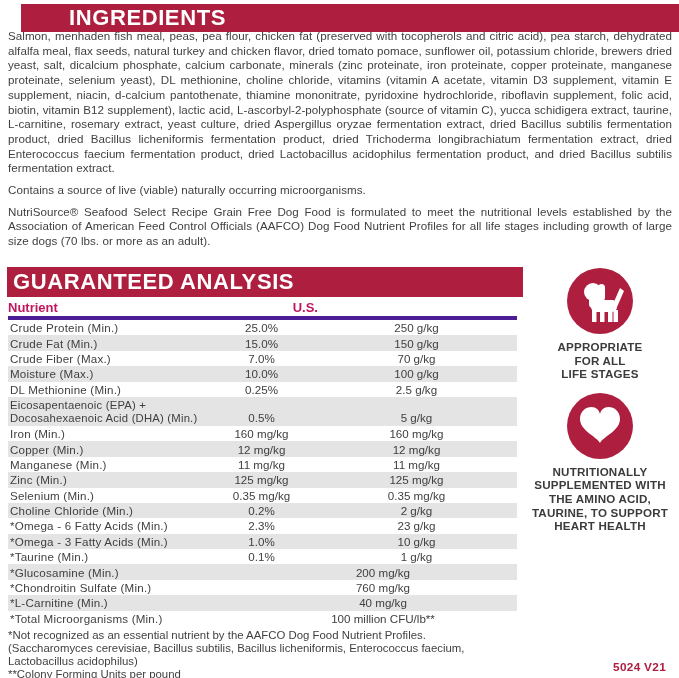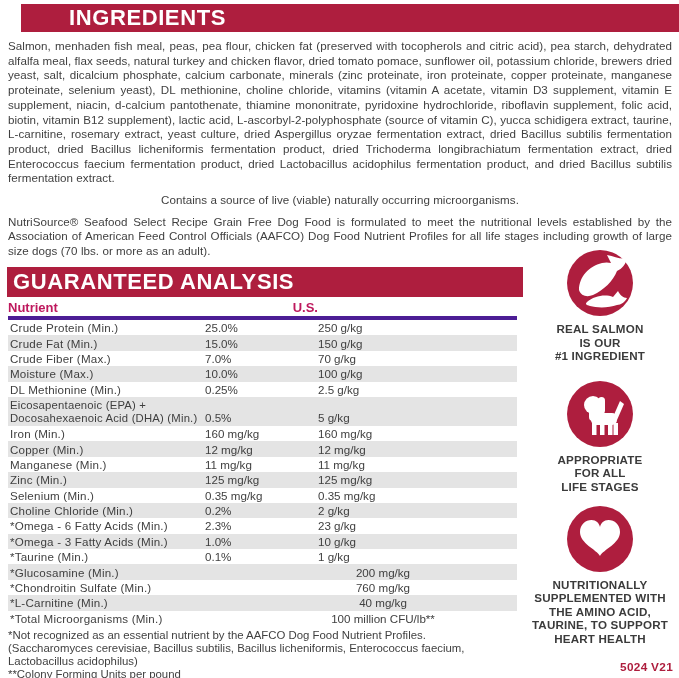--- a/index.html
+++ b/index.html
@@ -6,57 +6,57 @@
   .page{position:relative;width:679px;height:678px;background:#fff;overflow:hidden;
         font-family:"Liberation Sans",sans-serif;color:#3f3f3f;}
 
   
   .bar{position:absolute;background:#AE1E3E;color:#fff;font-weight:bold;
        font-size:22px;letter-spacing:.6px;padding-left:6px;}
   #ing-bar{left:21px;top:4px;width:666px;height:28px;line-height:28px;padding-left:48px;}
   #ga-bar{left:7px;top:267px;width:510px;height:30px;line-height:30px;}
 
   
-  #ing-text{position:absolute;left:8px;top:39px;width:664px;font-size:11.6px;
+  #ing-text{position:absolute;left:8px;top:29px;width:664px;font-size:11.6px;
             line-height:14.7px;letter-spacing:.05px;}
   #ing-text p{margin:0 0 7px 0;text-align:justify;}
-  #ing-text p.nojust{text-align:center;}
+  #ing-text p.nojust{text-align:left;}
 
   
   #table{position:absolute;left:8px;top:299px;width:509px;font-size:11.6px;}
   .t-head{display:grid;grid-template-columns:197px 113px 199px;height:17px;
           align-items:center;font-weight:bold;font-size:13px;color:#be185d;
           border-bottom:4px solid #4c1d95;}
   .t-head .h-us,.t-head .h-metric{text-align:right;}
   .t-head .h-metric{padding-right:2px;}
   .row{display:grid;grid-template-columns:197px 113px 199px;height:15.4px;
        align-items:center;}
   .row:nth-child(even){background:#E4E4E4;}
   .row .c-label{padding-left:2px;white-space:pre;letter-spacing:.2px;}
-  .row .c-us,.row .c-metric{text-align:left;}
+  .row .c-us,.row .c-metric{text-align:center;}
   .row .c-metric{padding-right:2px;}
   .row .c-span{grid-column:2/4;text-align:center;padding-left:44px;}
   .row.tall{height:27px;align-items:end;padding-bottom:2px;}
   .row.tall .c-label{line-height:12.4px;font-size:11.3px;}
 
   
   #footnotes{position:absolute;left:8px;top:629px;width:468px;font-size:11.4px;
              line-height:13.1px;}
   #footnotes p{margin:0;}
 
   
   #rail{position:absolute;left:524px;top:250px;width:152px;text-align:center;}
   .badge svg{display:block;margin:0 auto;}
   .badge-caption{margin-top:6px;font-weight:bold;font-size:11.6px;line-height:13.6px;
                  color:#3b3b3b;letter-spacing:.2px;white-space:pre-line;}
   #badge-dog{margin-top:18px;}
   #badge-heart{margin-top:12px;}
 
   
-  #version{position:absolute;right:6px;top:660px;color:#AE1E3E;font-weight:bold;
+  #version{position:absolute;right:13px;top:660px;color:#AE1E3E;font-weight:bold;
            font-size:11.8px;letter-spacing:.3px;}
 </style>
 </head>
 <body>
 
 <div class="page">
 
   <div class="bar" id="ing-bar">
     <span>INGREDIENTS</span>
   </div>
@@ -173,33 +173,20 @@
   </div>
 
   <div id="footnotes">
       <p>*Not recognized as an essential nutrient by the AAFCO Dog Food Nutrient Profiles.</p>
       <p>(Saccharomyces cerevisiae, Bacillus subtilis, Bacillus licheniformis, Enterococcus faecium, Lactobacillus acidophilus)</p>
       <p>**Colony Forming Units per pound</p>
     </div>
 
   <div id="rail">
 
-    <div class="badge" id="badge-salmon">
-      <svg width="66" height="66" viewBox="0 0 66 66">
-        <circle cx="33" cy="33" r="33" fill="#AE1E3E"></circle>
-        <path fill="#fff" d="M12,40 C12,27 22,16 35,13 C38,12.3 41,12.2 44,13 L40,5
-                 C48,6.5 54,10 60,8 C59,14 55,19 50,21 C46,31 37,40 26,45
-                 C20,47.5 14,46 12,40 Z"></path>
-        <path fill="#fff" d="M20,52 C27,46 38,44 46,47 L51,41 C53,45 56,48 60,48
-                 C58,52 54,55 50,55 C42,58 30,58 23,56 C19,55 18,54 20,52 Z"></path>
-      </svg>
-      <div class="badge-caption">REAL SALMON
-IS OUR
-#1 INGREDIENT</div>
-    </div>
 
     <div class="badge" id="badge-dog">
       <svg width="66" height="66" viewBox="0 0 66 66">
         <circle cx="33" cy="33" r="33" fill="#AE1E3E"></circle>
         <g fill="#fff">
           <circle cx="26" cy="24" r="9"></circle>
           <rect x="31" y="16" width="7" height="17" rx="3.5"></rect>
           <rect x="22" y="26" width="12" height="14" rx="4"></rect>
           <rect x="24" y="32" width="26" height="12" rx="5"></rect>
           <path d="M46,36 L53,20 L57,23 L50,39 Z"></path>

